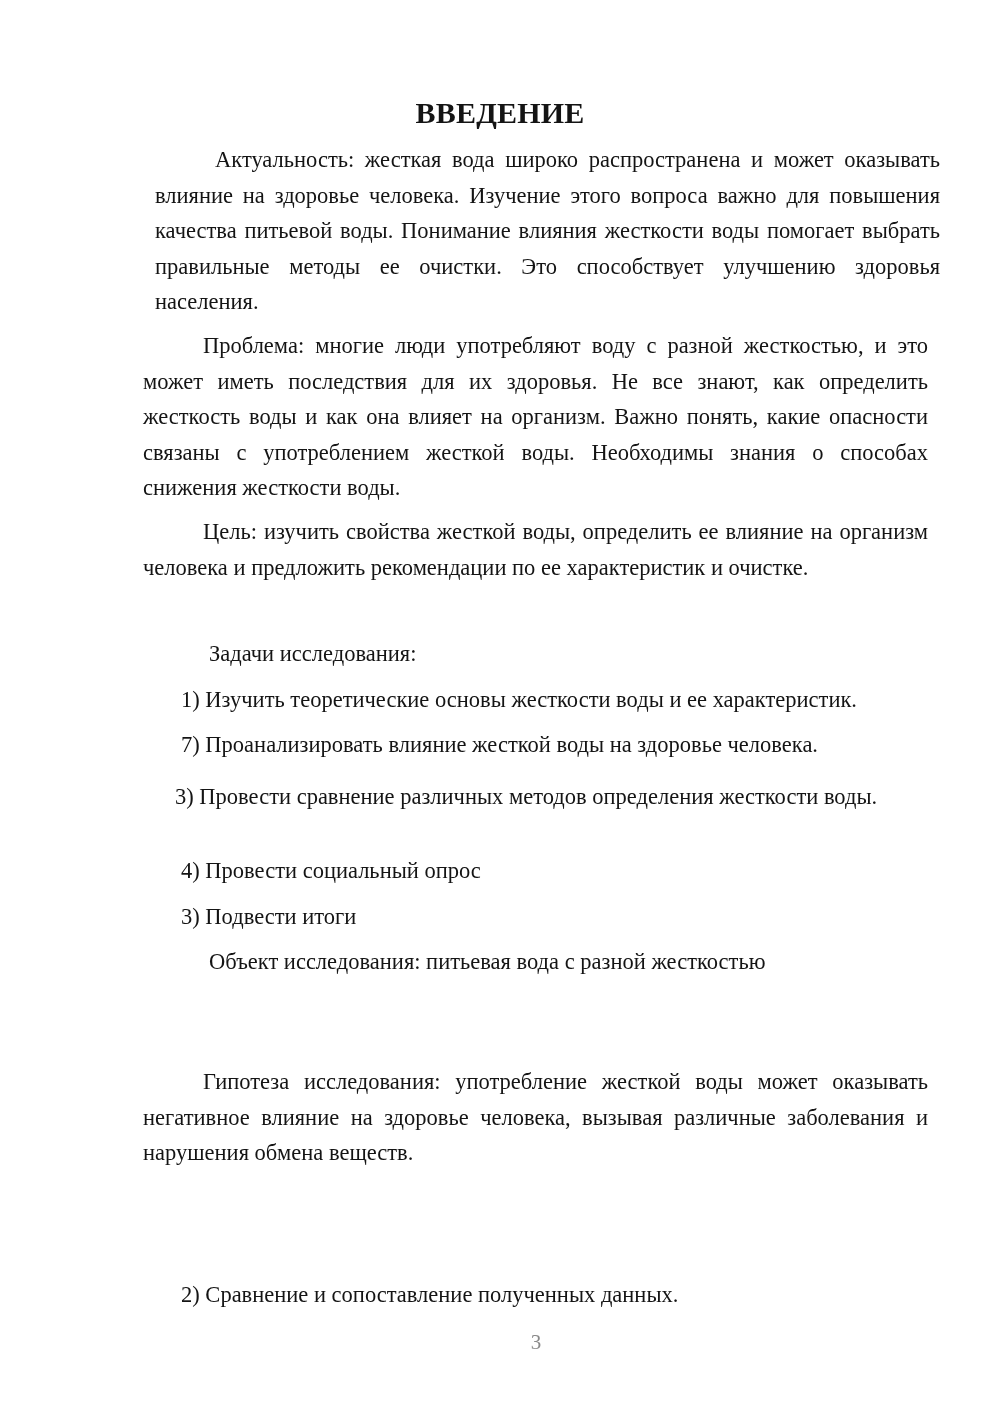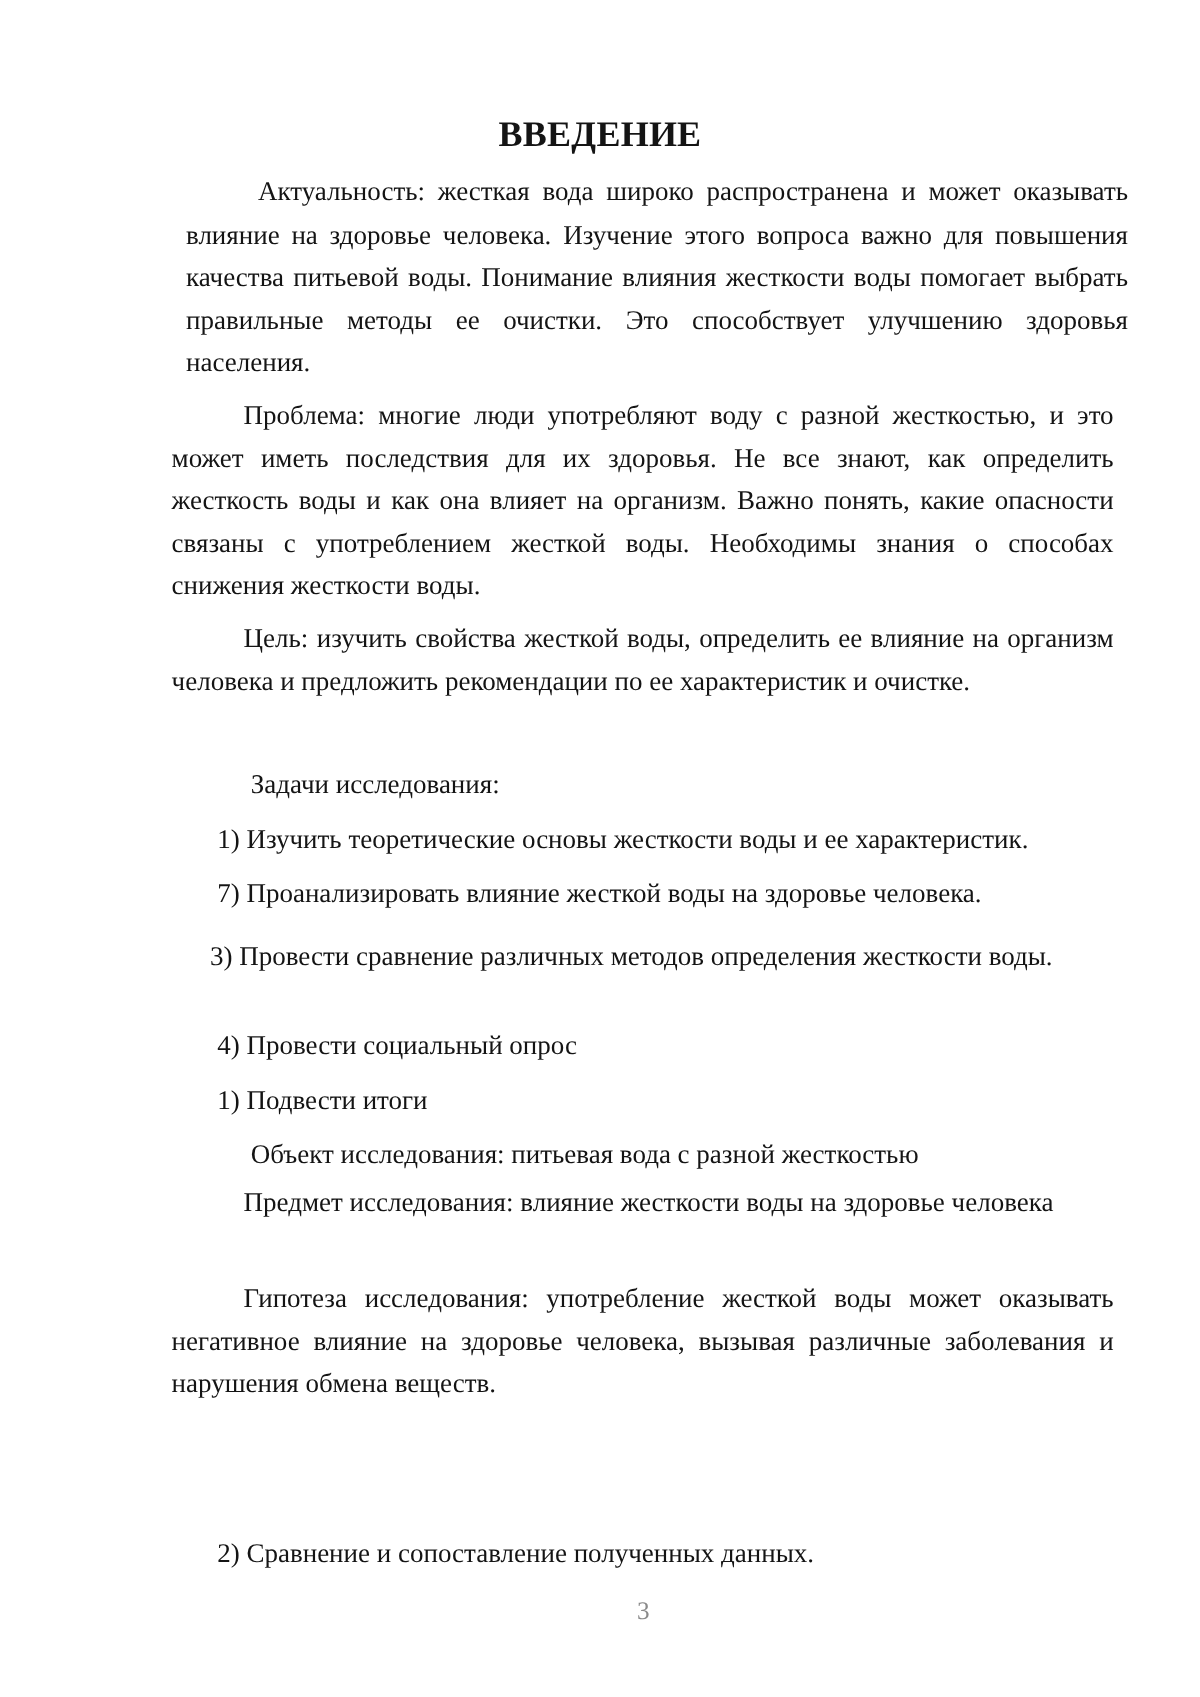--- a/index.html
+++ b/index.html
@@ -41,25 +41,24 @@
   <p class="para" style="top:328px;">Проблема: многие люди употребляют воду с разной жесткостью, и это может иметь последствия для их здоровья. Не все знают, как определить жесткость воды и как она влияет на организм. Важно понять, какие опасности связаны с употреблением жесткой воды. Необходимы знания о способах снижения жесткости воды.</p>
 
   <p class="para" style="top:514px;">Цель: изучить свойства жесткой воды, определить ее влияние на организм человека и предложить рекомендации по ее характеристик и очистке.</p>
 
   <p class="line ind60" style="top:630px;">Задачи исследования:</p>
 
   <p class="line ind32" style="top:676px;">1) Изучить теоретические основы жесткости воды и ее характеристик.</p>
   <p class="line ind32" style="top:721px;">7) Проанализировать влияние жесткой воды на здоровье человека.</p>
   <p class="para" style="top:767px; text-indent:32px;margin-top:12px;">3) Провести сравнение различных методов определения жесткости воды.</p>
   <p class="line ind32" style="top:847px;">4) Провести социальный опрос</p>
-  <p class="line ind32" style="top:893px;">1) Подвести итоги</p>
+  <p class="line ind32" style="top:893px;">3) Подвести итоги</p>
 
   <p class="line ind60" style="top:938px;">Объект исследования: питьевая вода с разной жесткостью</p>
 
-  <p class="para" style="top:984px;">Предмет исследования: влияние жесткости воды на здоровье человека</p>
 
   <p class="para" style="top:1064px;">Гипотеза исследования: употребление жесткой воды может оказывать негативное влияние на здоровье человека, вызывая различные заболевания и нарушения обмена веществ.</p>
 
 
   <p class="line ind32" style="top:1271px;">2) Сравнение и сопоставление полученных данных.</p>
 
   <div class="page-number">3</div>
 </div>
 
 </body></html>

